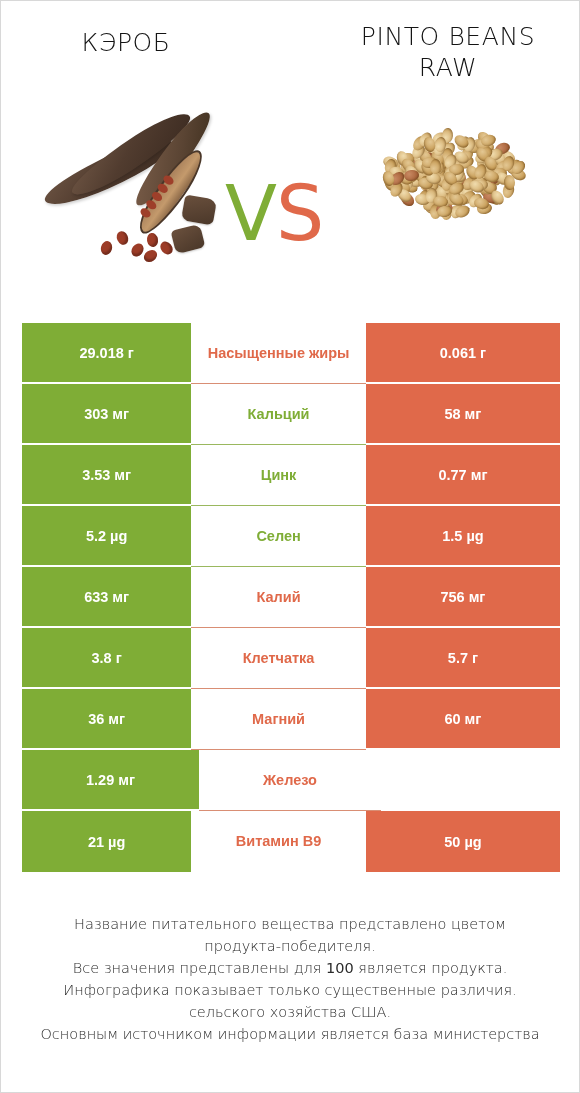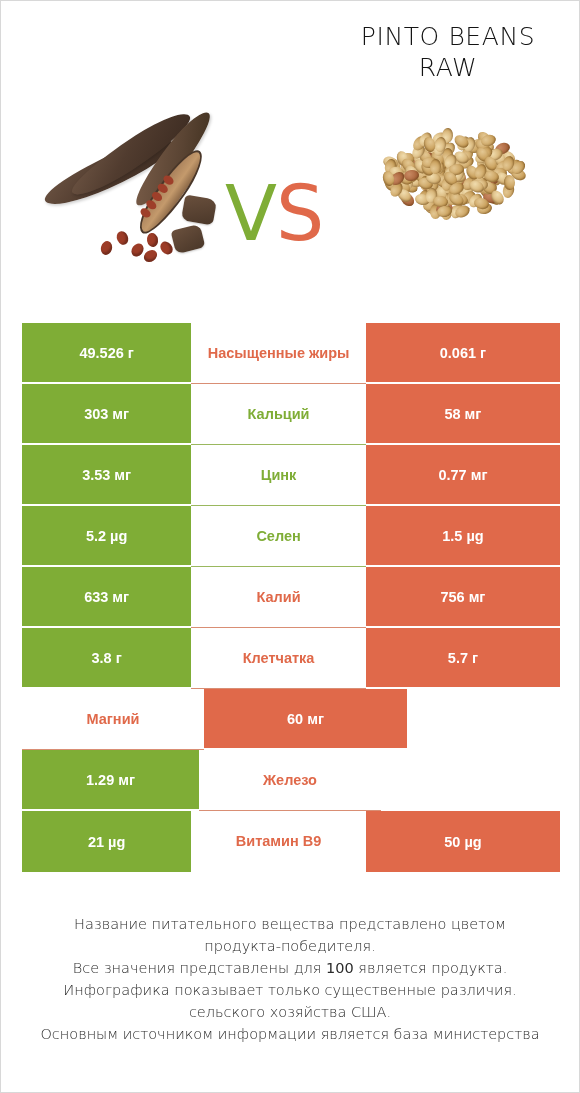--- a/index.html
+++ b/index.html
@@ -179,20 +179,21 @@
     line-height: 22px;
     color: #2b2b2b;
     padding: 0 34px;
   }
   .footnote b { font-weight: normal; }
 </style>
 </head>
 <body>
 
 <div class="header">
+  <div class="product-title left">КЭРОБ</div>
   <div class="product-title right">
     <div>PINTO BEANS</div>
     <div>RAW</div>
   </div>
 </div>
 
 <div class="hero">
 
   <div class="hero-img left">
     <div class="pod pod1"></div>
@@ -405,21 +406,21 @@
         <i style="left: 59.6946px; top: 27.7345px; transform: rotate(-80deg); background: radial-gradient(circle at 35% 35%, rgb(240, 220, 174) 0%, rgb(211, 173, 109) 70%, rgb(168, 123, 60) 100%);"></i>
         <i style="left: 49.0417px; top: 28.3361px; transform: rotate(74deg); background: radial-gradient(circle at 35% 35%, rgb(227, 199, 147) 0%, rgb(199, 156, 86) 70%, rgb(151, 105, 45) 100%);"></i>
       </div>
   </div>
 
   <div class="vs"><span class="v">V</span><span class="s">S</span></div>
 </div>
 
 <div class="table" id="comparison-table">
     <div class="row">
-      <div class="cell cell-left">49.526 г</div>
+      <div class="cell cell-left">29.018 г</div>
       <div class="cell cell-mid win-orange">Насыщенные жиры</div>
       <div class="cell cell-right">0.061 г</div>
     </div>
     <div class="row">
       <div class="cell cell-left">303 мг</div>
       <div class="cell cell-mid win-green">Кальций</div>
       <div class="cell cell-right">58 мг</div>
     </div>
     <div class="row">
       <div class="cell cell-left">3.53 мг</div>
@@ -435,20 +436,21 @@
       <div class="cell cell-left">633 мг</div>
       <div class="cell cell-mid win-orange">Калий</div>
       <div class="cell cell-right">756 мг</div>
     </div>
     <div class="row">
       <div class="cell cell-left">3.8 г</div>
       <div class="cell cell-mid win-orange">Клетчатка</div>
       <div class="cell cell-right">5.7 г</div>
     </div>
     <div class="row">
+      <div class="cell cell-left">36 мг</div>
       <div class="cell cell-mid win-orange">Магний</div>
       <div class="cell cell-right">60 мг</div>
     </div>
     <div class="row">
       <div class="cell cell-left">1.29 мг</div>
       <div class="cell cell-mid win-orange">Железо</div>
     </div>
     <div class="row">
       <div class="cell cell-left">21 µg</div>
       <div class="cell cell-mid win-orange">Витамин B9</div>

